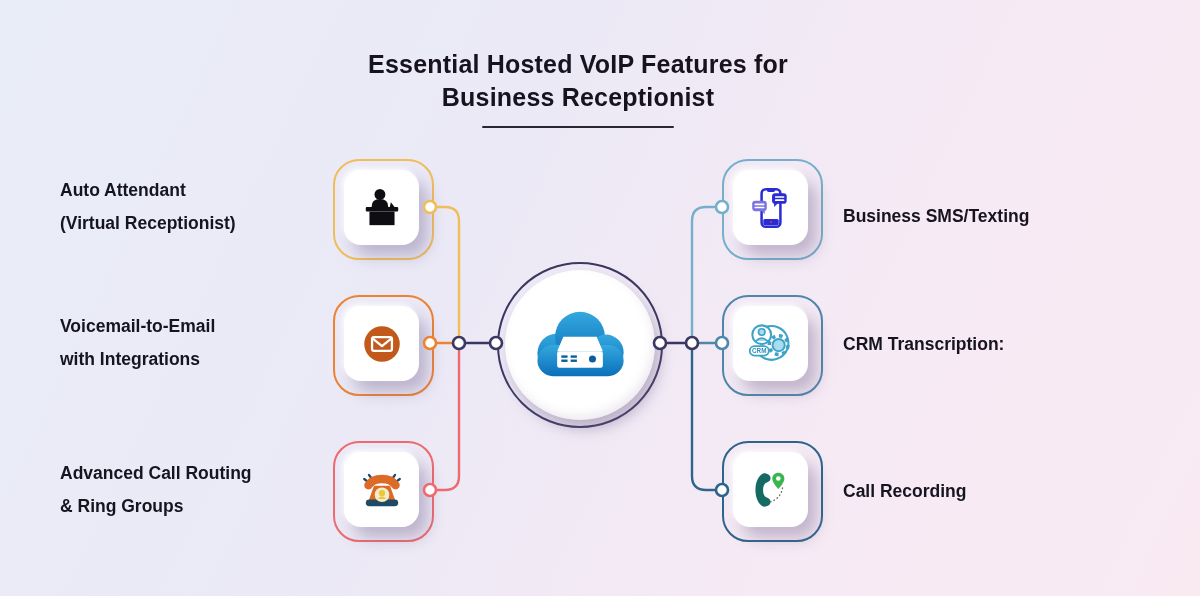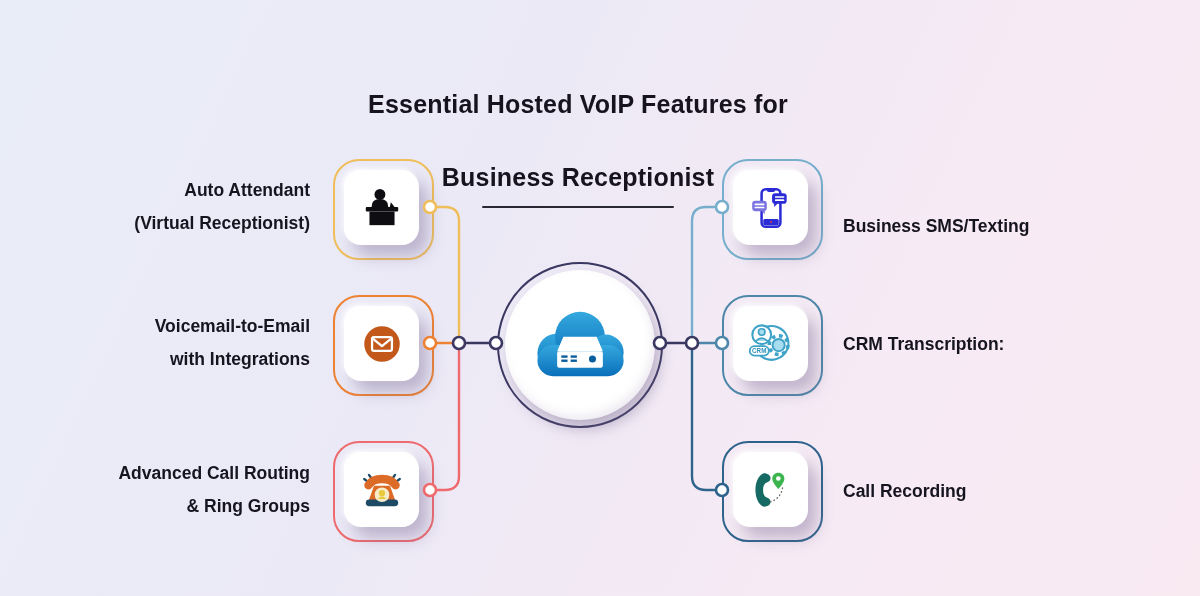--- a/index.html
+++ b/index.html
@@ -6,34 +6,34 @@
   .canvas{
     position:relative;width:1200px;height:596px;overflow:hidden;
     background:linear-gradient(115deg,#e9edf8 0%,#ebe9f6 38%,#f6eaf4 70%,#f9eaf2 100%);
     font-family:"Liberation Sans","DejaVu Sans",sans-serif;
   }
   .title-wrap{position:absolute;left:278px;top:48px;width:600px;text-align:center;z-index:3;}
   .title{
     font-size:25px;line-height:33px;font-weight:800;color:#16121e;
     letter-spacing:.2px;
   }
-  .title div{display:block;margin-top:40px;}
+  .title div{display:block;}
   .title-underline{width:192px;height:2.4px;background:#2a2734;margin:12px auto 0 auto;border-radius:2px;}
 
   .feature-box{
     position:absolute;width:97px;height:97px;border-radius:26px;
     border:2.4px solid var(--accent,#999);z-index:2;
   }
   .feature-box .inner{
     position:absolute;left:9px;top:9px;width:75px;height:75px;border-radius:17px;background:#ffffff;
     box-shadow:9px 11px 16px rgba(122,106,148,.42),-2px -2px 5px rgba(255,255,255,.95);
     display:flex;align-items:center;justify-content:center;
   }
   .label{position:absolute;z-index:3;color:#15141f;font-weight:700;font-size:17.5px;line-height:33px;}
-  .label.left{left:60px;width:250px;text-align:right;}
+  .label.left{left:60px;width:250px;}
   .label.right{left:843px;width:330px;text-align:left;}
 
   .hub{
     position:absolute;left:497px;top:262px;width:162px;height:162px;border-radius:50%;
     border:2.4px solid #3a3761;z-index:2;
   }
   .hub .inner{
     position:absolute;left:6px;top:6px;width:150px;height:150px;border-radius:50%;background:#ffffff;
     box-shadow:5px 9px 14px rgba(110,96,134,.40),inset -3px -5px 8px rgba(190,180,205,.25);
     display:flex;align-items:center;justify-content:center;
@@ -175,21 +175,21 @@
     <div>(Virtual Receptionist)</div>
   </div>
   <div class="label left" style="top:310px;">
     <div>Voicemail-to-Email</div>
     <div>with Integrations</div>
   </div>
   <div class="label left" style="top:457px;">
     <div>Advanced Call Routing</div>
     <div>&amp; Ring Groups</div>
   </div>
-  <div class="label right" style="top:210px;">
+  <div class="label right" style="top:200px;">
     <div>Business SMS/Texting</div>
   </div>
   <div class="label right" style="top:328px;">
     <div>CRM Transcription:</div>
   </div>
   <div class="label right" style="top:475px;">
     <div>Call Recording</div>
   </div>
 
   <svg class="overlay" width="1200" height="596" viewBox="0 0 1200 596">

